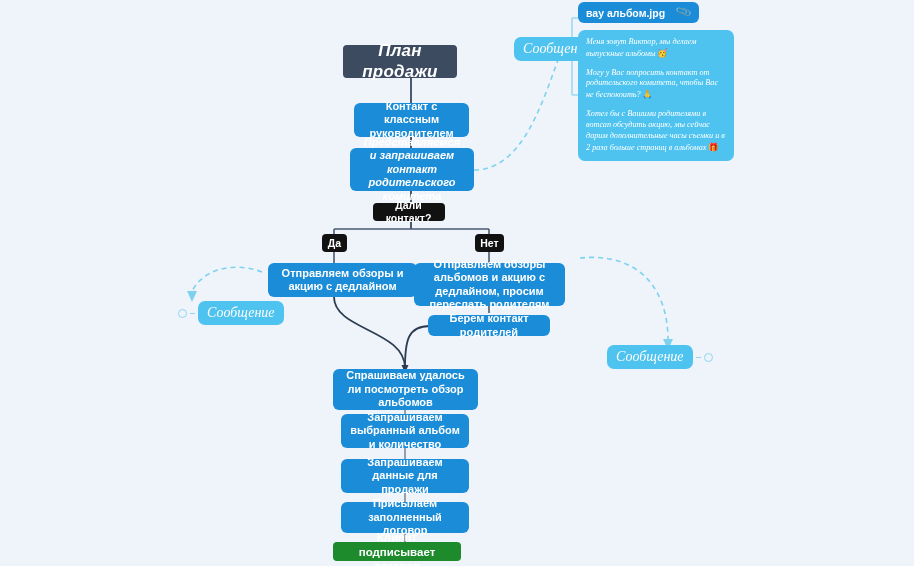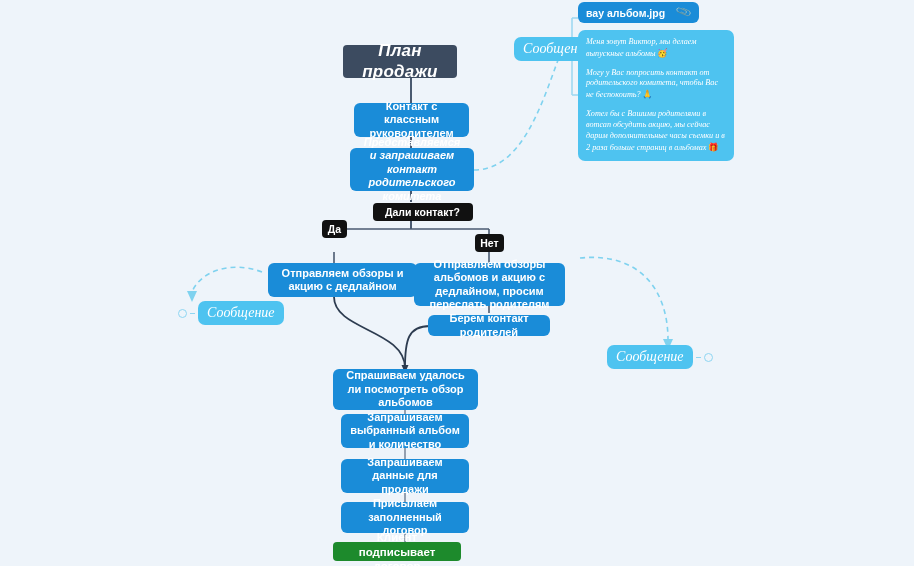--- a/index.html
+++ b/index.html
@@ -172,23 +172,23 @@
     <path d="M580,258 C640,252 668,290 668,340" stroke="#7fd2ef" stroke-width="1.6" fill="none" stroke-dasharray="5,4"></path>
     <polygon points="668,350 663,339 673,339" fill="#7fd2ef"></polygon>
   </svg>
 
   <div class="node node-root" style="left:343px; top:45px; width:114px; height:33px;font-style:italic;">План продажи</div>
 
   <div class="node node-blue" style="left:354px; top:103px; width:115px; height:34px;">Контакт с классным руководителем</div>
 
   <div class="node node-blue" style="left:350px; top:148px; width:124px; height:43px;font-style:italic;">Представляемся и запрашиваем контакт родительского комитета</div>
 
-  <div class="node node-black" style="left:373px; top:203px; width:100px; height:18px;padding-left:6px;">Дали контакт?</div>
-
-  <div class="node node-black" style="left:322px; top:220px; width:25px; height:18px;">Да</div>
+  <div class="node node-black" style="left:373px; top:203px; width:72px; height:18px;padding-left:6px;">Дали контакт?</div>
+
+  <div class="node node-black" style="left:322px; top:234px; width:25px; height:18px;">Да</div>
 
   <div class="node node-black" style="left:475px; top:234px; width:29px; height:18px;">Нет</div>
 
   <div class="node node-blue" style="left:260px; top:263px; width:149px; height:34px;margin-left:8px;">Отправляем обзоры и акцию с дедлайном</div>
 
   <div class="node node-blue" style="left:414px; top:263px; width:151px; height:43px;">Отправляем обзоры альбомов и акцию с дедлайном, просим переслать родителям</div>
 
   <div class="node node-blue" style="left:428px; top:315px; width:122px; height:21px;">Берем контакт родителей</div>
 
   <div class="node node-blue" style="left:333px; top:369px; width:145px; height:41px;">Спрашиваем удалось ли посмотреть обзор альбомов</div>

